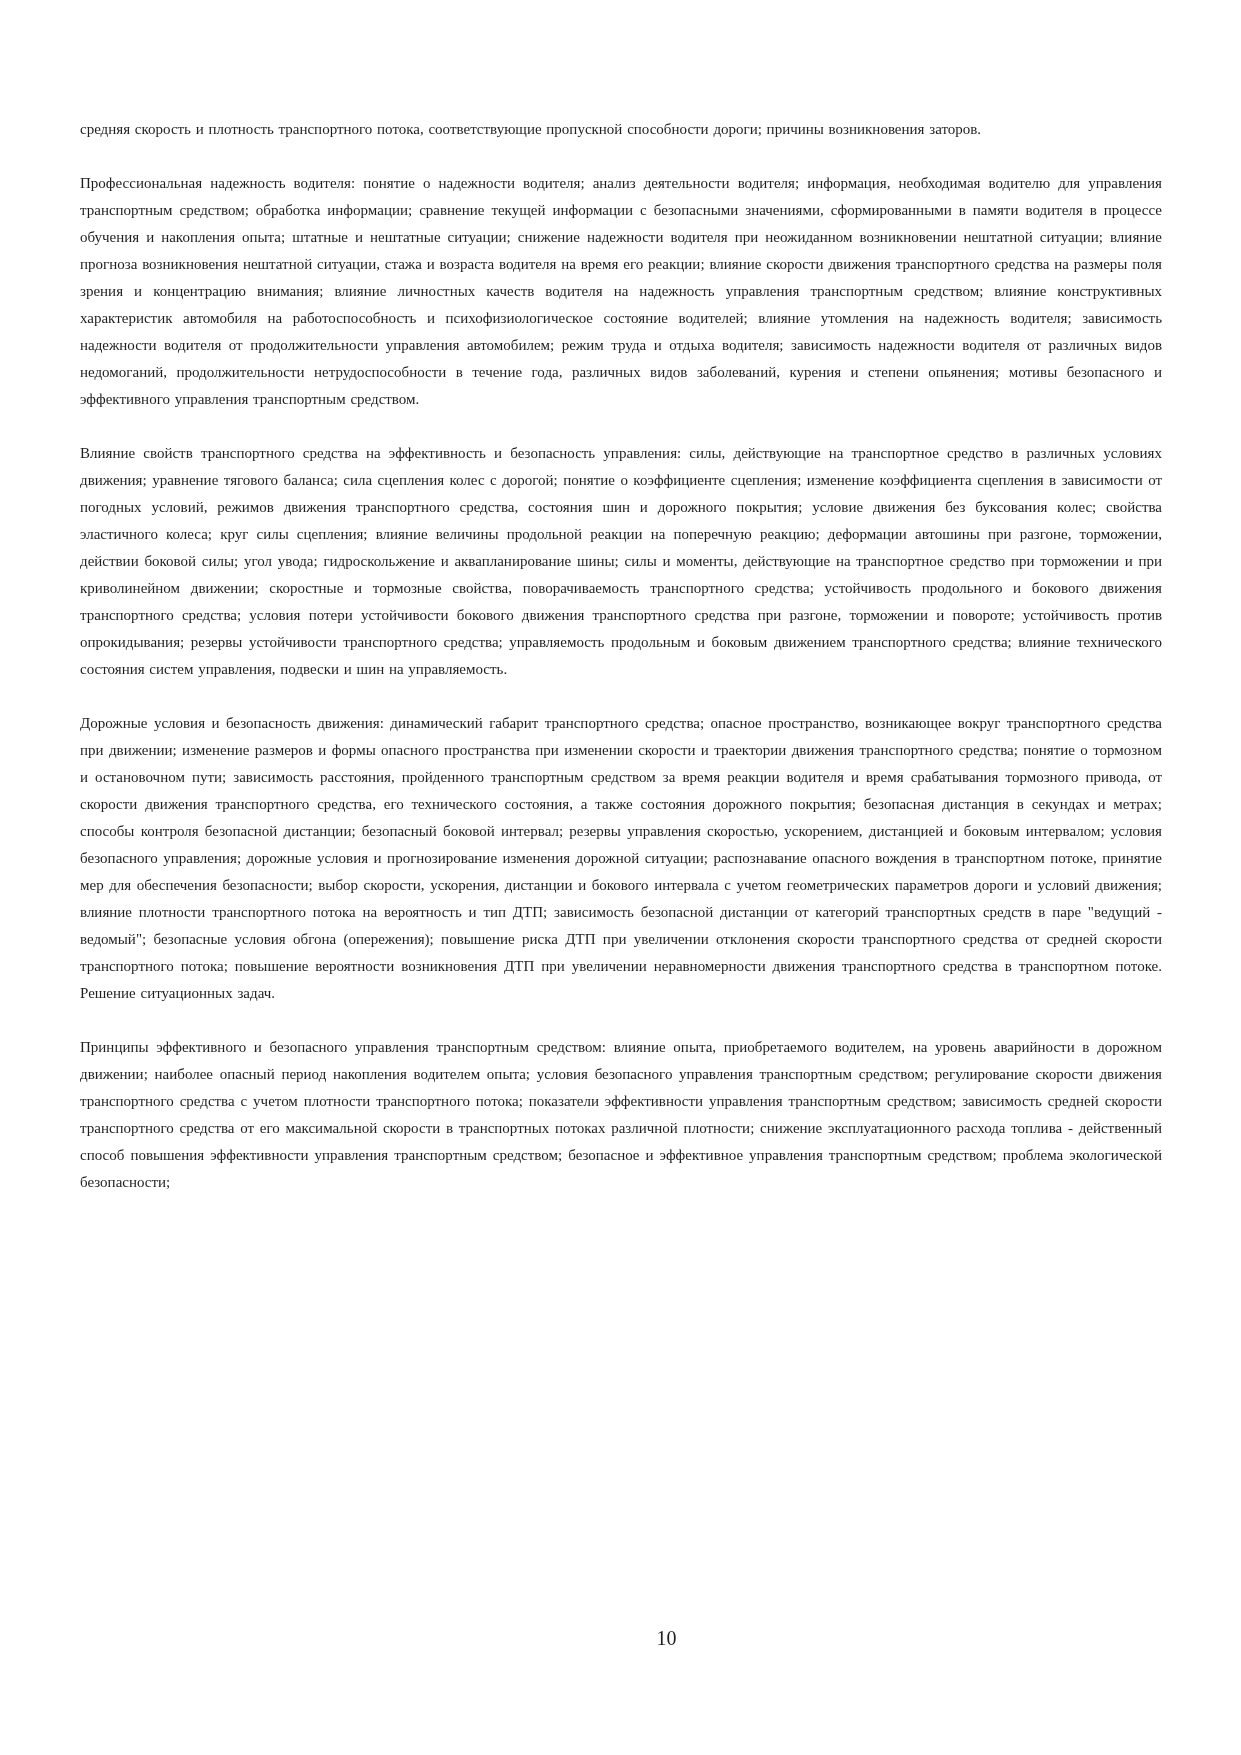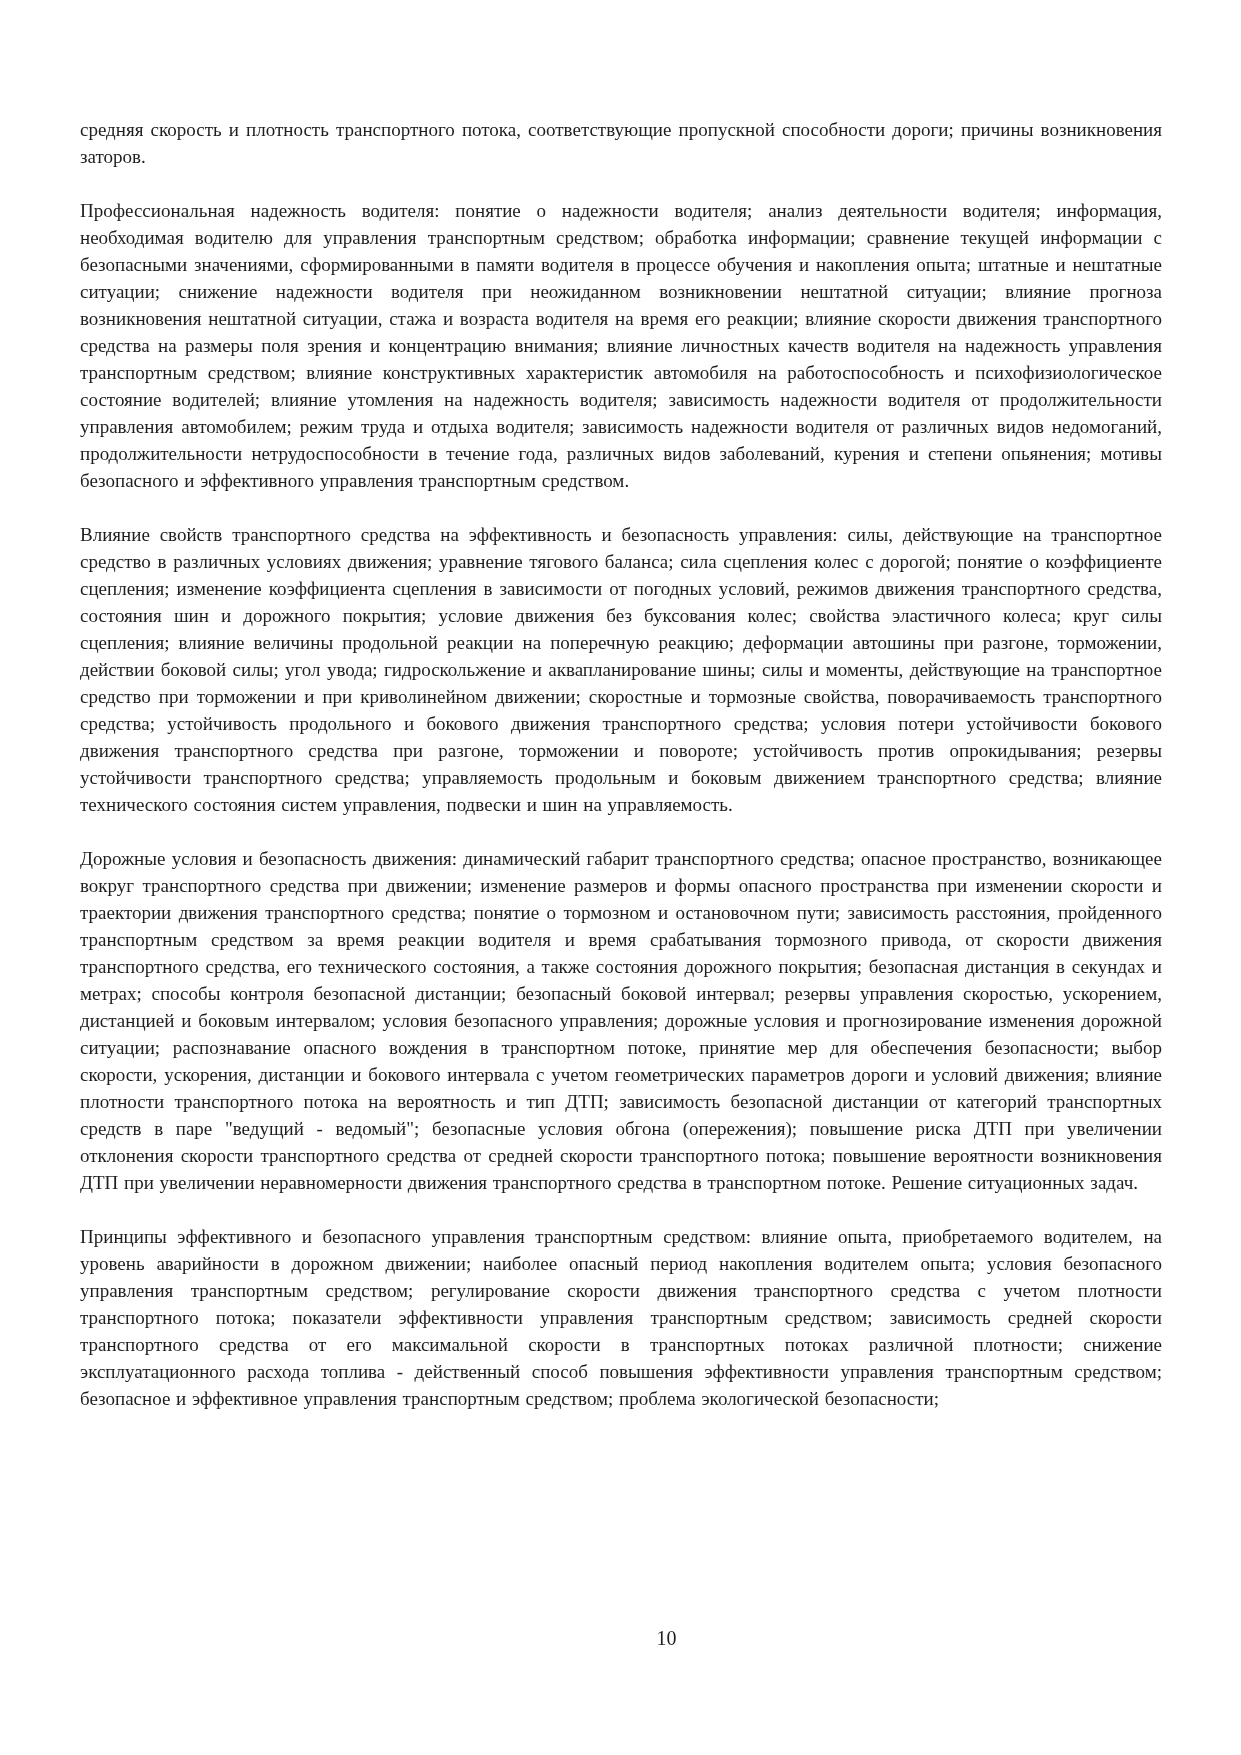--- a/index.html
+++ b/index.html
@@ -15,21 +15,21 @@
     font-family: "Liberation Serif", "DejaVu Serif", serif;
     color: #1e1e1e;
     overflow: hidden;
     box-sizing: border-box;
   }
   .content {
     padding: 116px 79px 0 80px;
   }
   .content p {
     margin: 0 0 27px 0;
-    font-size: 19px;
+    font-size: 15px;
     line-height: 27px;
     text-align: justify;
     text-justify: inter-word;
     hyphens: none;
     word-spacing: 1px;
   }
   .page-number {
     position: absolute;
     top: 1626px;
     left: 46px;

